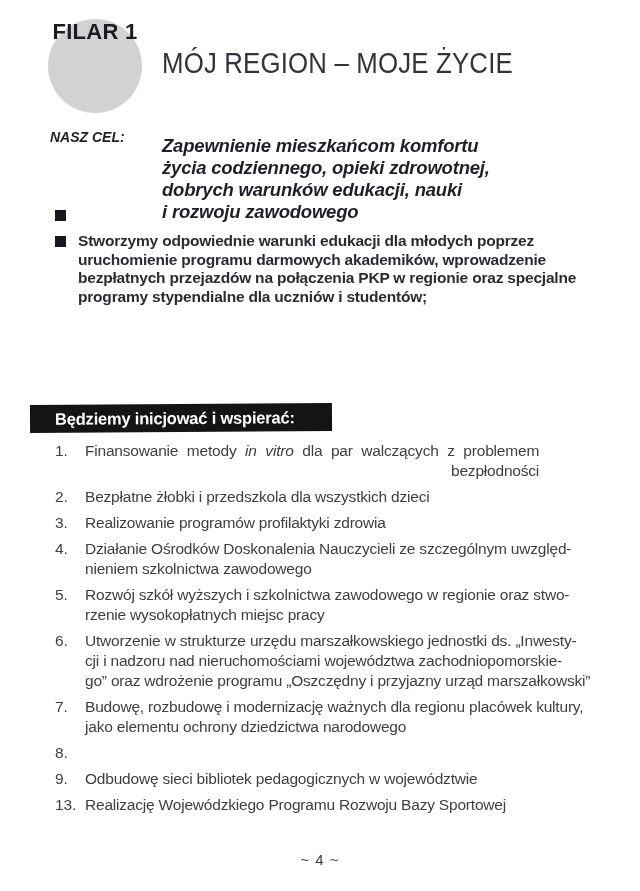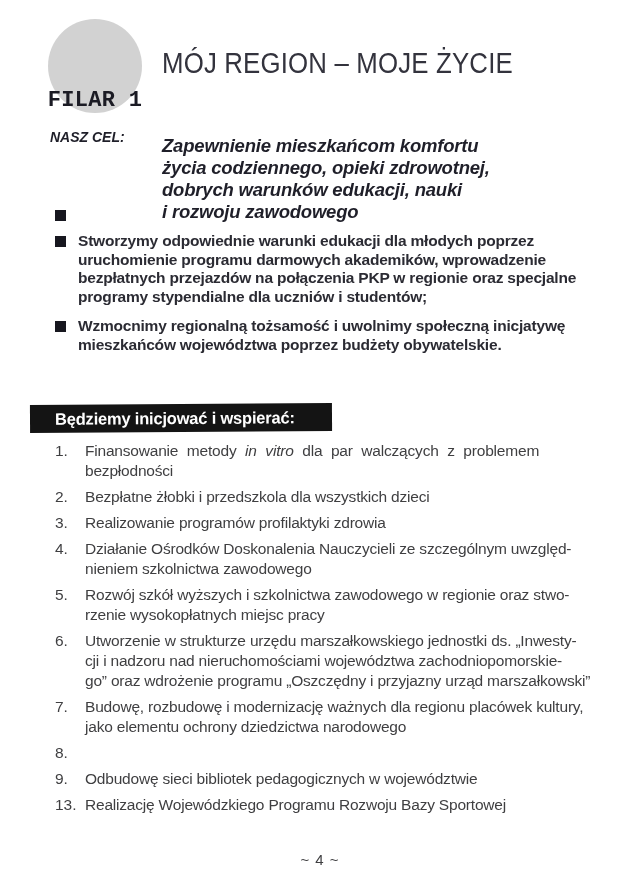--- a/index.html
+++ b/index.html
@@ -13,21 +13,21 @@
     overflow: hidden;
   }
 
   
   .badge-circle {
     position: absolute;
     left: 48px; top: 19px;
     width: 94px; height: 94px;
     border-radius: 50%;
     background: #d2d2d2;
-    display: flex; align-items: flex-end; justify-content: center; font-family: Liberation Mono, monospace;
+    display: flex; align-items: flex-start; justify-content: center;
   }
   .badge-label {
     font-weight: bold;
     font-size: 22px;
     letter-spacing: 0.3px;
     color: #1b1b24;
     white-space: nowrap;
   }
 
   
@@ -122,21 +122,21 @@
     color: #3f3f41;
   }
   .initiative-text {
     font-size: 15.5px;
     line-height: 20px;
     color: #3f3f41;
     white-space: pre-line;
     letter-spacing: -0.2px;
   }
   .initiative-text em { font-style: italic; }
-  .initiative-text.justified { word-spacing: 4.5px; }
+  .initiative-text.justified { word-spacing: 4.5px; text-align: right; }
 
   
   .page-number {
     position: absolute;
     left: 0; right: 0; top: 851px;
     text-align: center;
     font-size: 15px;
     color: #3f3f41;
     letter-spacing: 1px;
   }
@@ -164,25 +164,20 @@
   </div>
 
   <div class="commitment">
     <span class="bullet-square"></span>
     <span class="commitment-text">Stworzymy odpowiednie warunki edukacji dla młodych poprzez
 uruchomienie programu darmowych akademików, wprowadzenie
 bezpłatnych przejazdów na połączenia PKP w regionie oraz specjalne
 programy stypendialne dla uczniów i studentów;</span>
   </div>
 
-  <div class="commitment">
-    <span class="bullet-square"></span>
-    <span class="commitment-text">Wzmocnimy regionalną tożsamość i uwolnimy społeczną inicjatywę
-mieszkańców województwa poprzez budżety obywatelskie.</span>
-  </div>
 </div>
 
   <div class="banner">
     <span class="banner-label">Będziemy inicjować i wspierać:</span>
   </div>
 
   <div class="initiatives">
   <div class="initiative">
     <span class="initiative-number">1.</span>
     <span class="initiative-text justified"><span>Finansowanie metody </span><em>in vitro</em><span> dla par walczących z problemem

